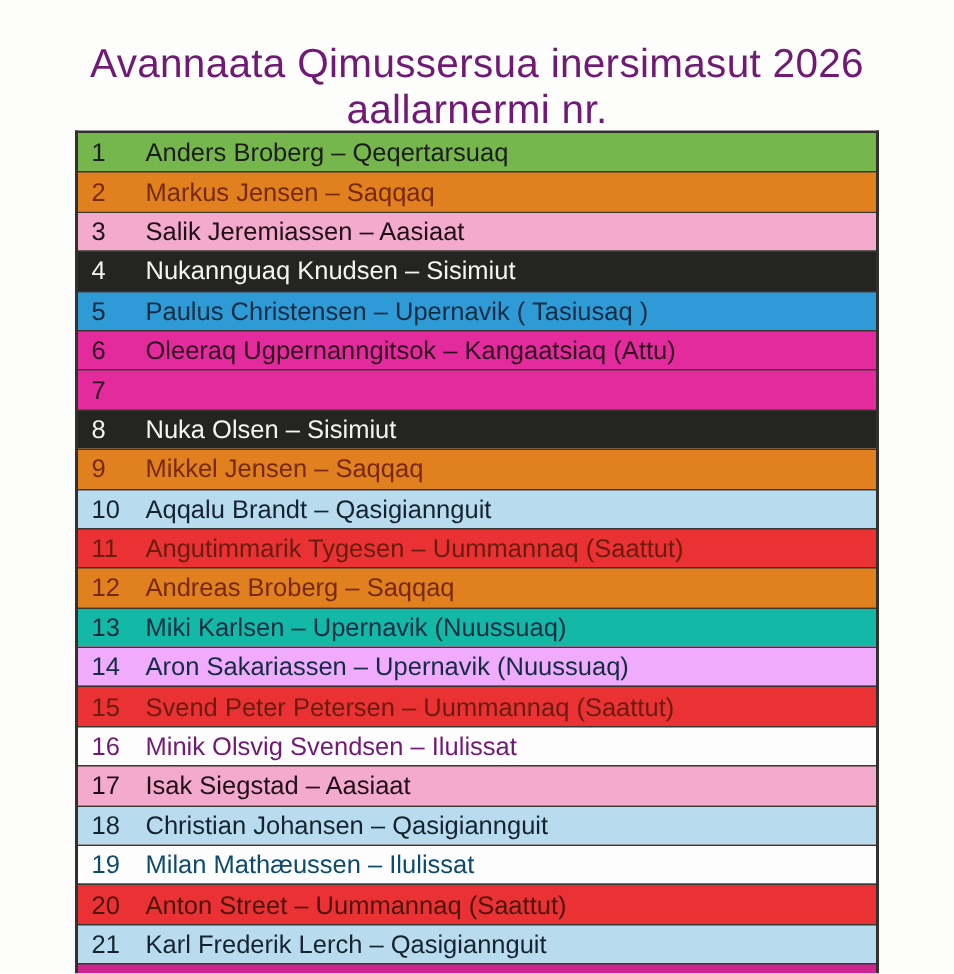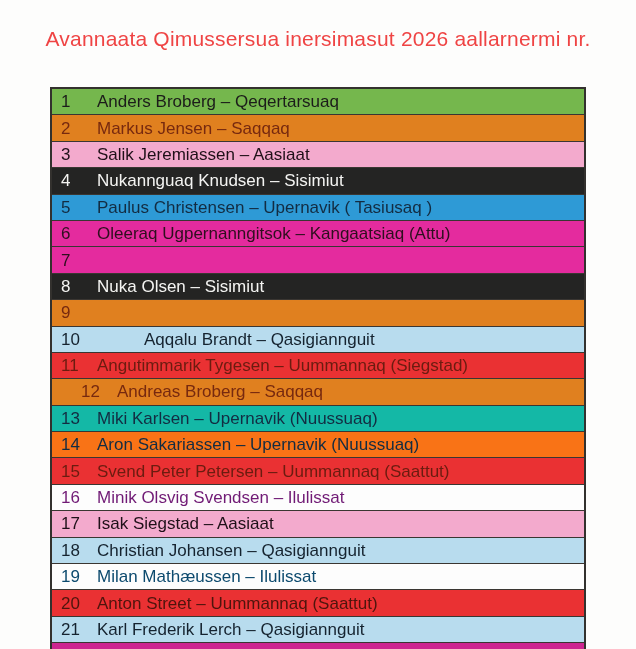--- a/index.html
+++ b/index.html
@@ -6,22 +6,22 @@
   .page{
     position:relative;
     width:636px;height:649px;
     background:#fdfdfc;
     overflow:hidden;
     font-family:"Liberation Sans","DejaVu Sans",sans-serif;
   }
   .title{
     position:absolute;top:27px;left:0;width:636px;
     text-align:center;
-    font-size:21px;
-    color:#ef4444;
+    font-size:27px;
+    color:#701a75;
     letter-spacing:.2px;
   }
   .roster{
     position:absolute;top:87px;left:50px;
     width:536px;
     border:2px solid #33312e;
     border-bottom:none;
     box-sizing:border-box;
   }
   .row{
@@ -77,38 +77,39 @@
     </div>
     <div class="row" style="background: rgb(228, 43, 158); color: rgb(46, 15, 30);">
       <span class="num">7</span>
     </div>
     <div class="row" style="background: rgb(36, 36, 35); color: rgb(244, 244, 242);">
       <span class="num">8</span>
       <span class="name">Nuka Olsen – Sisimiut</span>
     </div>
     <div class="row" style="background: rgb(224, 128, 31); color: rgb(119, 41, 15);">
       <span class="num">9</span>
+      <span class="name">Mikkel Jensen – Saqqaq</span>
     </div>
-    <div class="row" style="background: rgb(184, 220, 238); color: rgb(21, 35, 47); gap: 47px;">
+    <div class="row" style="background: rgb(184, 220, 238); color: rgb(21, 35, 47);">
       <span class="num">10</span>
       <span class="name">Aqqalu Brandt – Qasigiannguit</span>
     </div>
     <div class="row" style="background: rgb(234, 49, 51); color: rgb(107, 28, 16);">
       <span class="num">11</span>
-      <span class="name">Angutimmarik Tygesen – Uummannaq (Siegstad)</span>
+      <span class="name">Angutimmarik Tygesen – Uummannaq (Saattut)</span>
     </div>
-    <div class="row" style="background: rgb(224, 128, 31); color: rgb(119, 41, 15); padding-left: 20px;">
+    <div class="row" style="background: rgb(224, 128, 31); color: rgb(119, 41, 15);">
       <span class="num">12</span>
       <span class="name">Andreas Broberg – Saqqaq</span>
     </div>
     <div class="row" style="background: #14b8a6; color: rgb(19, 44, 66);">
       <span class="num">13</span>
       <span class="name">Miki Karlsen – Upernavik (Nuussuaq)</span>
     </div>
-    <div class="row" style="background: #f97316; color: rgb(19, 44, 66);">
+    <div class="row" style="background: #f0abfc; color: rgb(19, 44, 66);">
       <span class="num">14</span>
       <span class="name">Aron Sakariassen – Upernavik (Nuussuaq)</span>
     </div>
     <div class="row" style="background: rgb(234, 49, 51); color: rgb(107, 28, 16);">
       <span class="num">15</span>
       <span class="name">Svend Peter Petersen – Uummannaq (Saattut)</span>
     </div>
     <div class="row" style="background: rgb(253, 253, 253); color: #701a75;">
       <span class="num">16</span>
       <span class="name">Minik Olsvig Svendsen – Ilulissat</span>

